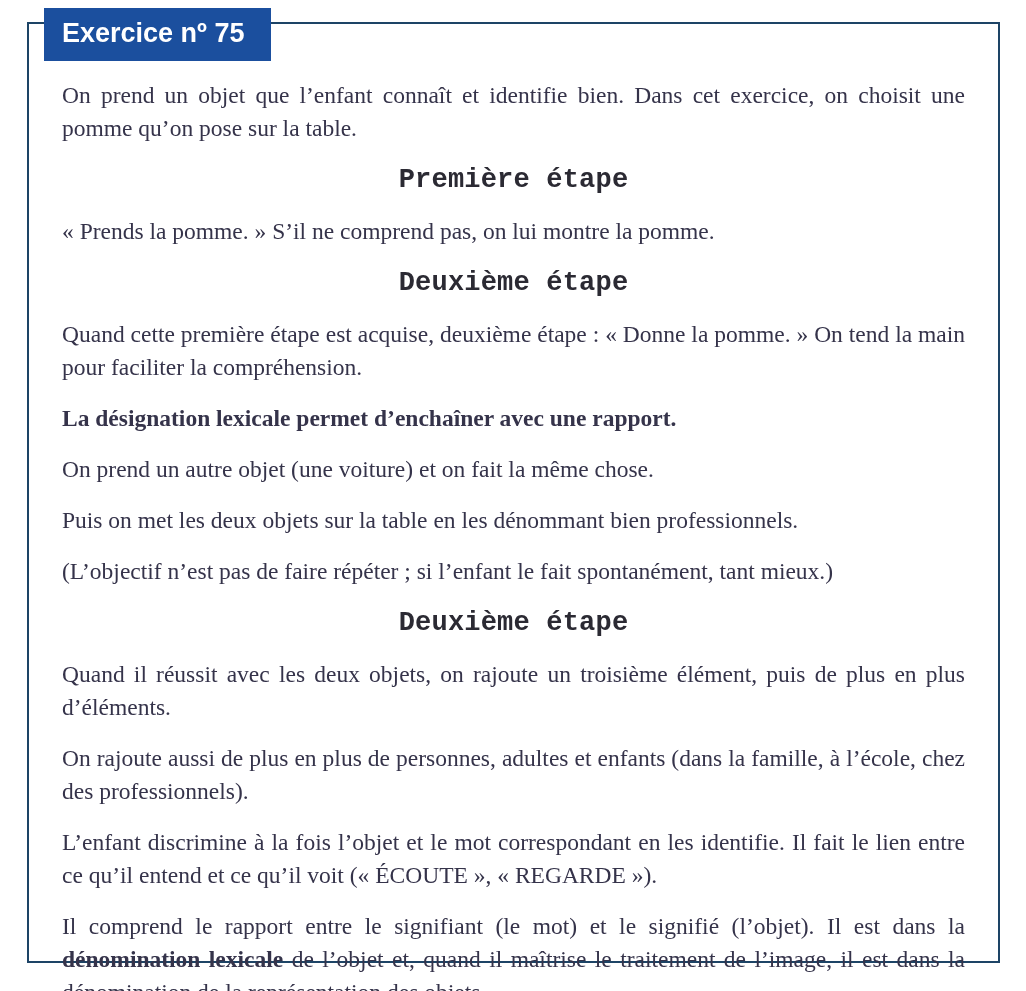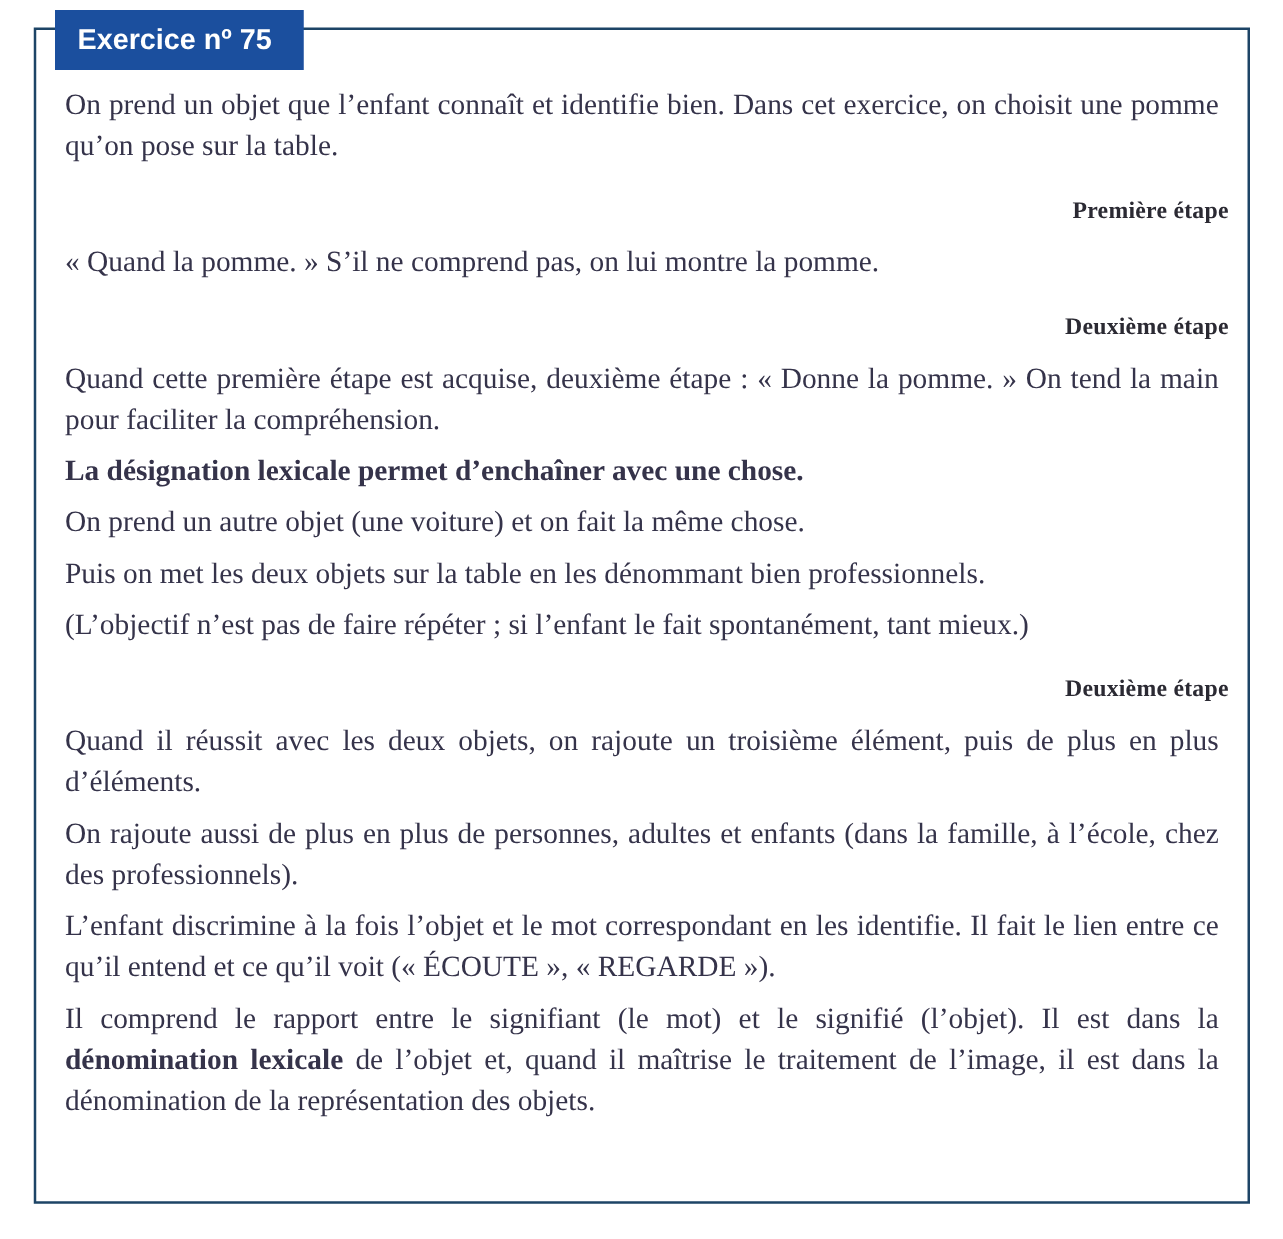--- a/index.html
+++ b/index.html
@@ -26,64 +26,64 @@
     padding:0 15px 0 15px;
     background:var(--page-bg);
   }
   .badge{
     display:inline-block;
     margin-top:-16px;
     background:var(--badge-bg);
     color:var(--badge-text);
     font-family:"Liberation Sans", sans-serif;
     font-weight:bold;
-    font-size:23px;
+    font-size:27px;
     line-height:1.25;
     padding:9px 26px 10px 18px;
   }
   .content{
     margin-top:12px;
     color:var(--body-text);
     font-size:23.5px;
     line-height:33px;
   }
   .para{
-    margin:8px;
+    margin:18px;
     text-align:justify;
     color:var(--body-text);
   }
   .para strong{
     font-weight:bold;
     color:var(--body-text);
   }
   .section-heading{
-    font-family:Liberation Serif, serif;
-    font-size:19px;
+    font-family:Liberation Mono, monospace;
+    font-size:27px;
     font-weight:700;
     color:var(--heading-text);
     line-height:34px;
     margin:18px 0 8px 0;
     letter-spacing:0.2px;
-    text-align:right;
+    text-align:center;
   }
 </style>
 </head>
 <body>
 
 <div class="box">
   <div class="badge">
     <span>Exercice nº 75</span>
   </div>
   <div class="content">
       <p class="para"><span>On prend un objet que l’enfant connaît et identifie bien. Dans cet exercice, on choisit une pomme qu’on pose sur la table.</span></p>
       <h2 class="section-heading">Première étape</h2>
-      <p class="para"><span>« Quand la pomme. » S’il ne comprend pas, on lui montre la pomme.</span></p>
+      <p class="para"><span>« Prends la pomme. » S’il ne comprend pas, on lui montre la pomme.</span></p>
       <h2 class="section-heading">Deuxième étape</h2>
       <p class="para"><span>Quand cette première étape est acquise, deuxième étape : « Donne la pomme. » On tend la main pour faciliter la compréhension.</span></p>
-      <p class="para"><strong>La désignation lexicale permet d’enchaîner avec une chose.</strong></p>
+      <p class="para"><strong>La désignation lexicale permet d’enchaîner avec une rapport.</strong></p>
       <p class="para"><span>On prend un autre objet (une voiture) et on fait la même chose.</span></p>
       <p class="para"><span>Puis on met les deux objets sur la table en les dénommant bien professionnels.</span></p>
       <p class="para"><span>(L’objectif n’est pas de faire répéter ; si l’enfant le fait spontanément, tant mieux.)</span></p>
       <h2 class="section-heading">Deuxième étape</h2>
       <p class="para"><span>Quand il réussit avec les deux objets, on rajoute un troisième élément, puis de plus en plus d’éléments.</span></p>
       <p class="para"><span>On rajoute aussi de plus en plus de personnes, adultes et enfants (dans la famille, à l’école, chez des professionnels).</span></p>
       <p class="para"><span>L’enfant discrimine à la fois l’objet et le mot correspondant en les identifie. Il fait le lien entre ce qu’il entend et ce qu’il voit (« ÉCOUTE », « REGARDE »).</span></p>
       <p class="para"><span>Il comprend le rapport entre le signifiant (le mot) et le signifié (l’objet). Il est dans la </span><strong>dénomination lexicale</strong><span> de l’objet et, quand il maîtrise le traitement de l’image, il est dans la dénomination de la représentation des objets.</span></p>
     </div>
 </div>

